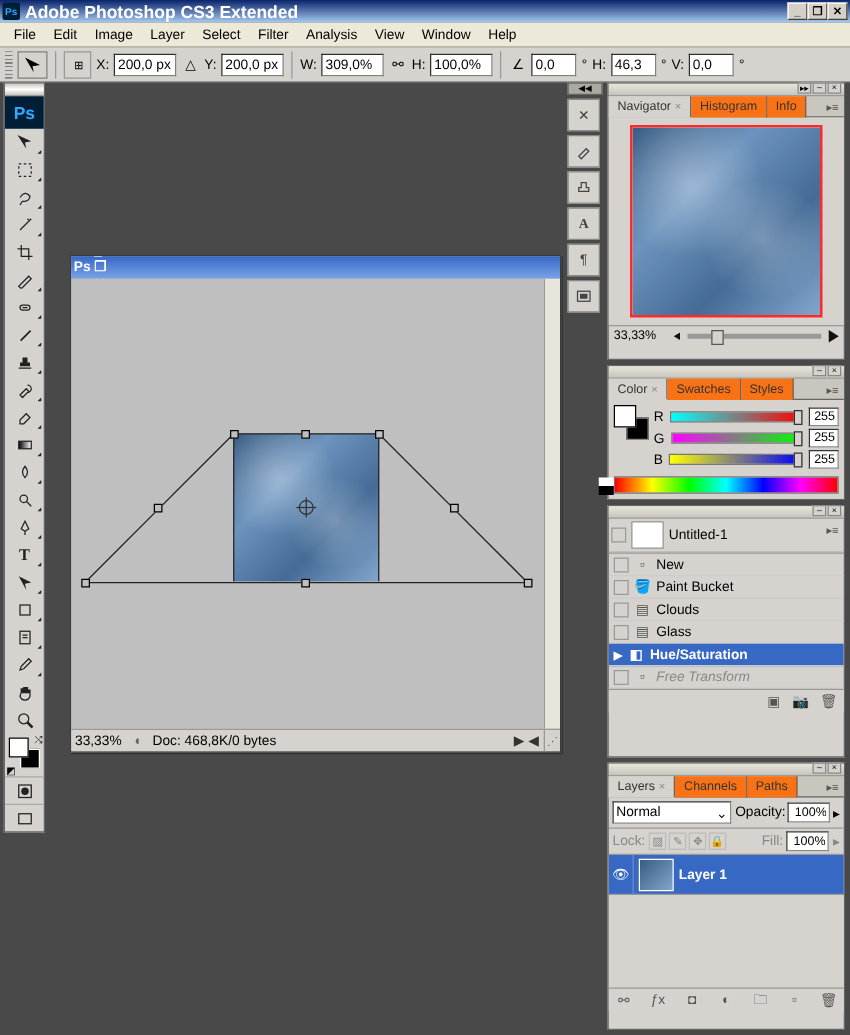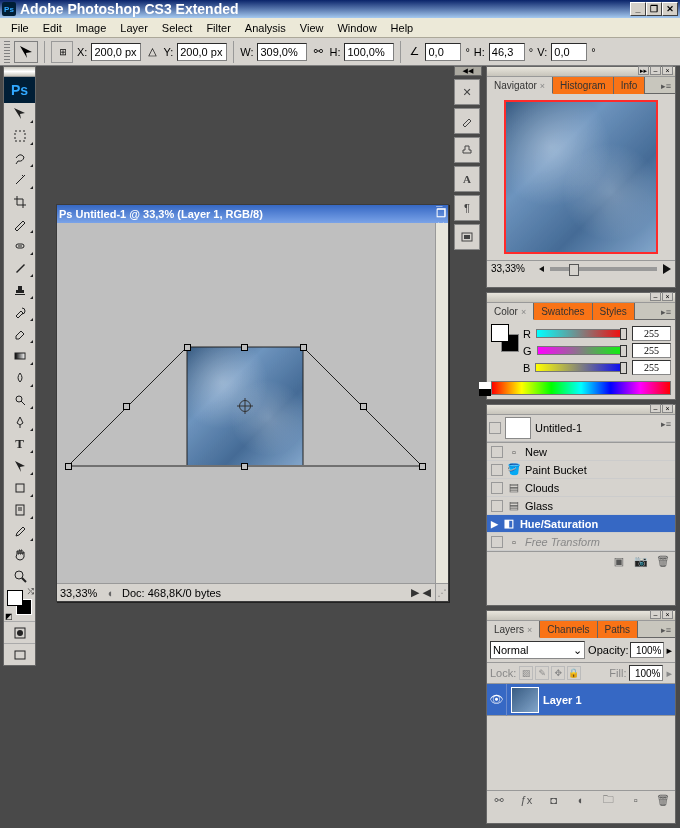--- a/index.html
+++ b/index.html
@@ -88,21 +88,21 @@
   .tri-small{border-top:3px solid transparent;border-bottom:3px solid transparent;border-right:5px solid #111;}
   .tri-big{border-top:5px solid transparent;border-bottom:5px solid transparent;border-left:8px solid #111;}
 
   
   .color-row{display:flex;align-items:center;gap:5px;margin:2px 0;}
   .color-swatches{width:28px;height:32px;position:relative;}
   .cs-fg{position:absolute;top:0;left:0;width:18px;height:18px;background:#fff;border:1px solid #000;z-index:1;}
   .cs-bg{position:absolute;top:10px;left:10px;width:18px;height:18px;background:#000;border:1px solid #888;}
   .cslider{flex:1;height:9px;position:relative;border:1px solid #777;}
   .cslider .thumb{position:absolute;right:-1px;top:-2px;width:7px;height:12px;background:#d6d3ce;border:1px solid #333;}
-  .cval{width:39px;height:15px;background:#fff;border:1px inset #888;font-size:10px;text-align:center;padding:0 2px;font-family:Liberation Serif, serif;}
+  .cval{width:24px;height:15px;background:#fff;border:1px inset #888;font-size:10px;text-align:right;padding:0 2px;}
   .color-ramp{height:14px;margin-top:4px;background:linear-gradient(90deg,red,yellow,lime,cyan,blue,magenta,red);border:1px solid #777;position:relative;}
   .color-ramp::before{content:"";position:absolute;left:-13px;top:0;width:12px;height:14px;background:linear-gradient(#fff 50%,#000 50%);}
 
   
   .hist-snapshot{display:flex;align-items:center;padding:2px;border-bottom:1px solid #bbb;gap:4px;}
   .hist-snapshot .thumb-mini{width:26px;height:22px;border:1px solid #888;background:#fff;}
   .hist-list{min-height:92px;overflow:hidden;border-top:1px solid #999;}
   .hist-item{display:flex;align-items:center;height:18px;padding-left:4px;gap:4px;border-bottom:1px solid #ccc;cursor:pointer;}
   .hist-item.sel{background:#3668c4;color:#fff;font-weight:bold;}
   .hist-item.future{color:#888;font-style:italic;}
@@ -347,21 +347,20 @@
     <div class="mode-btn">
         <svg width="14" height="14">
           <rect x="2" y="3" width="10" height="8" fill="none" stroke="#222"></rect>
         </svg>
       </div>
   </div>
 
   <div class="doc-window">
     <div class="doc-title">
       <div class="ps-badge">Ps</div>
-      <span style="flex:1">Untitled-1 @ 33,3% (Layer 1, RGB/8)</span>
       <div class="win-btns">
         <div class="win-btn">_</div>
         <div class="win-btn">❐</div>
         <div class="win-btn">✕</div>
       </div>
     </div>
     <div class="doc-canvas-area">
       <div class="doc-canvas">
           <div class="water"></div>
         </div>

